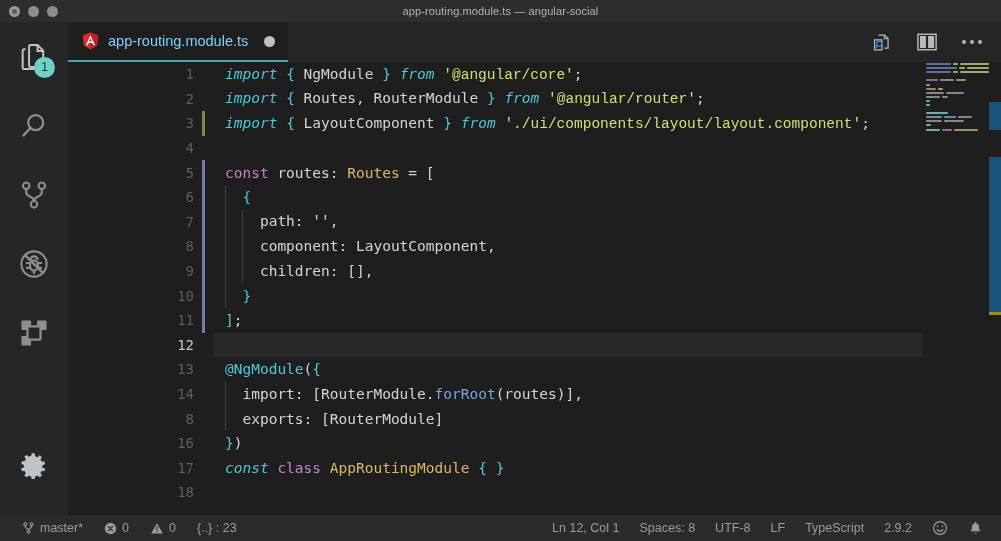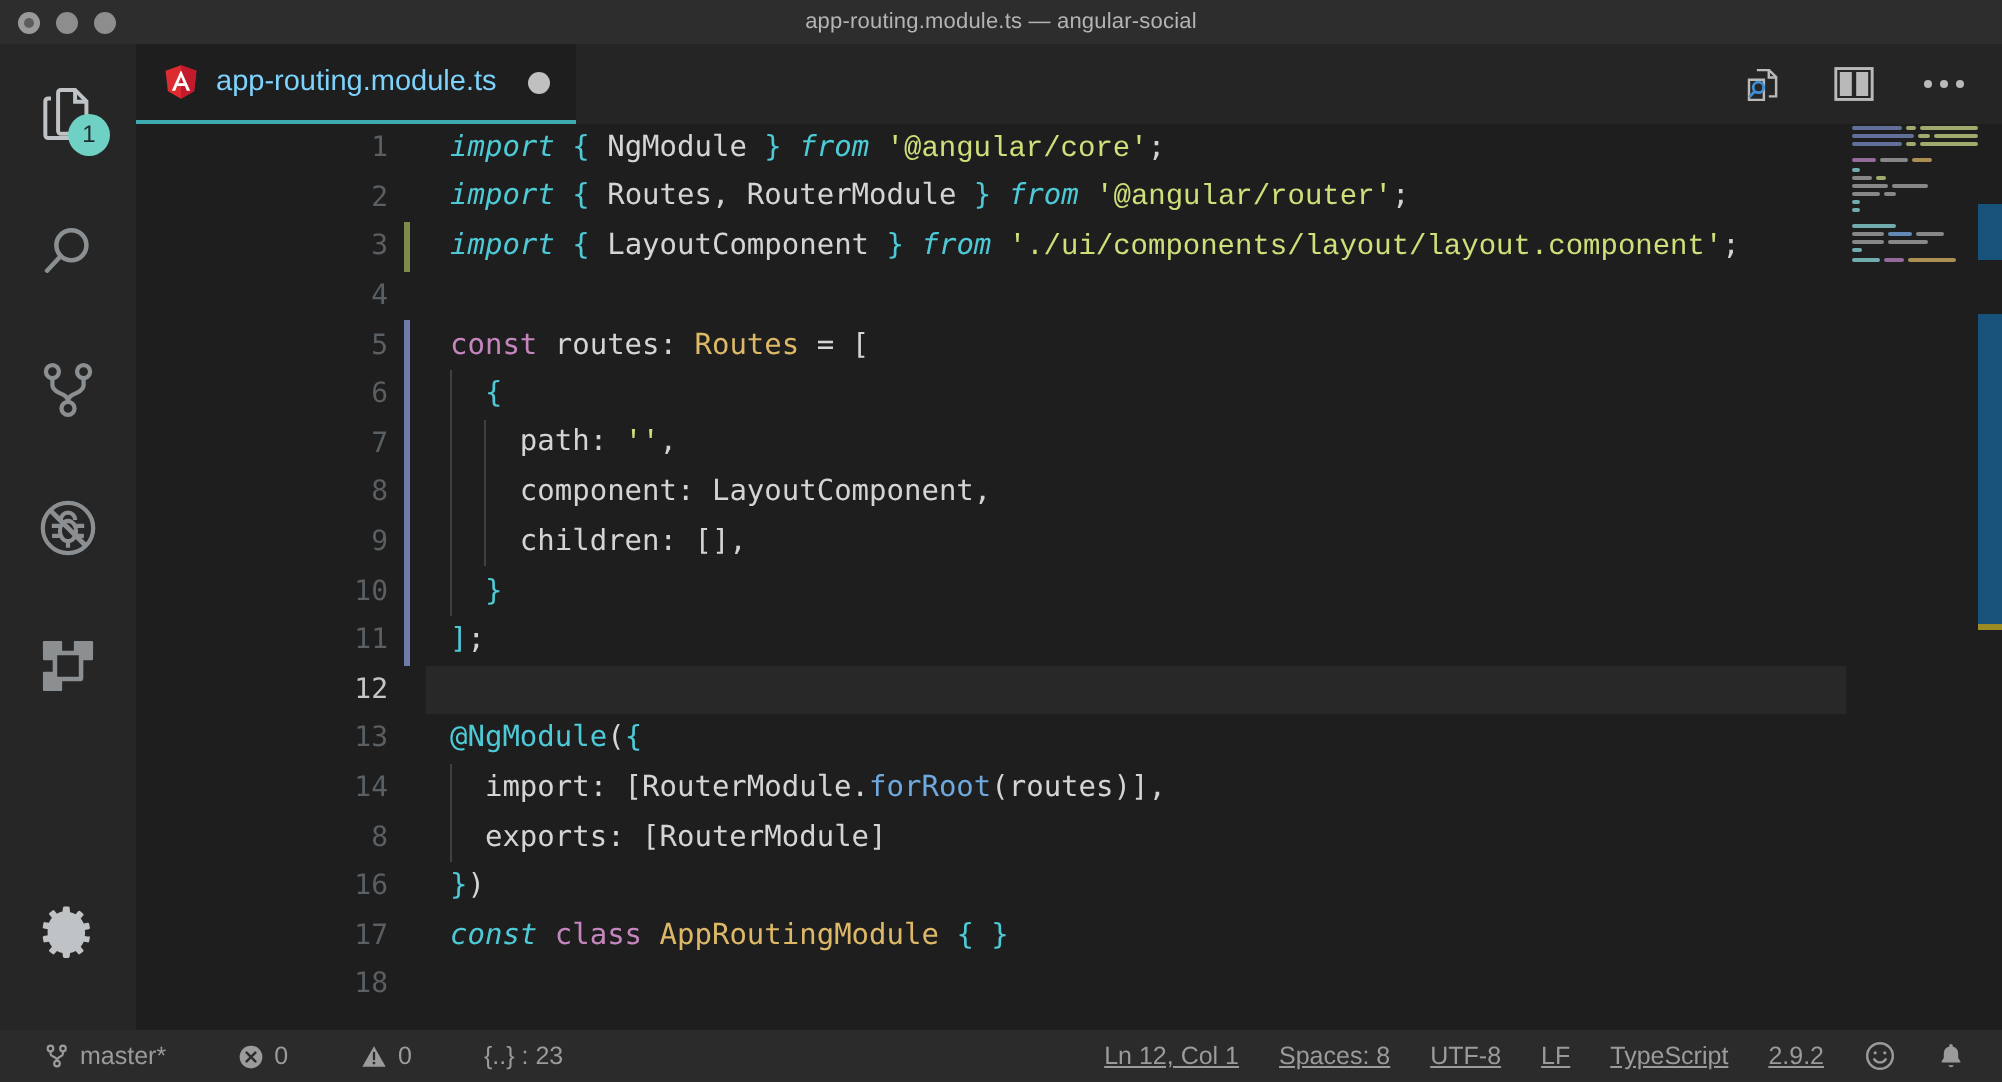--- a/index.html
+++ b/index.html
@@ -295,22 +295,22 @@
     align-items: center;
     font-size: 12.5px;
     color: #9b9b9b;
     padding: 0 8px 0 12px;
     box-sizing: border-box;
   }
   .sb-left, .sb-right {
     display: flex;
     align-items: center;
   }
-  .sb-left { gap: 16px; }
-  .sb-right { gap: 0; margin-left: auto; text-decoration: underline; }
+  .sb-left { gap: 1px; }
+  .sb-right { gap: 0; margin-left: auto; }
   .sb-item {
     display: flex;
     align-items: center;
     gap: 5px;
     padding: 0 10px;
     height: 26px;
     white-space: nowrap;
   }
   .sb-item svg { display:block; }
 </style>

